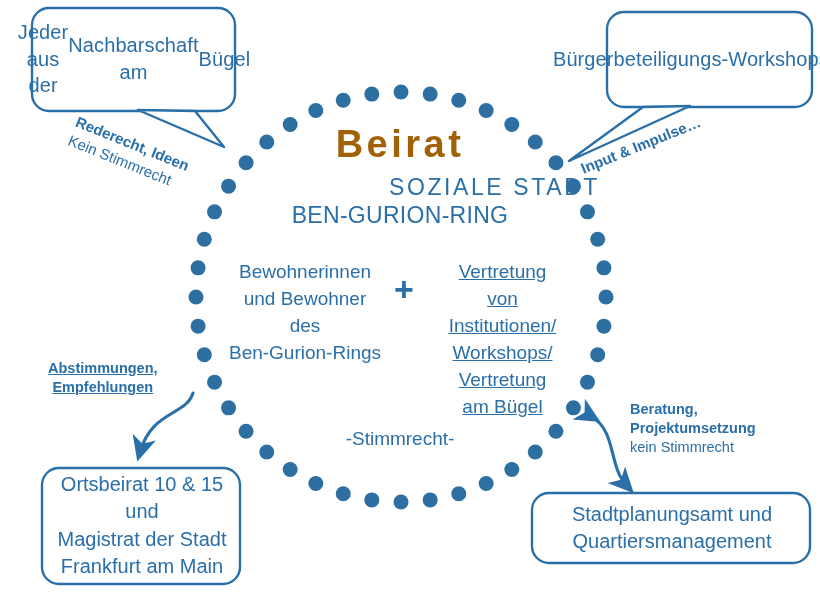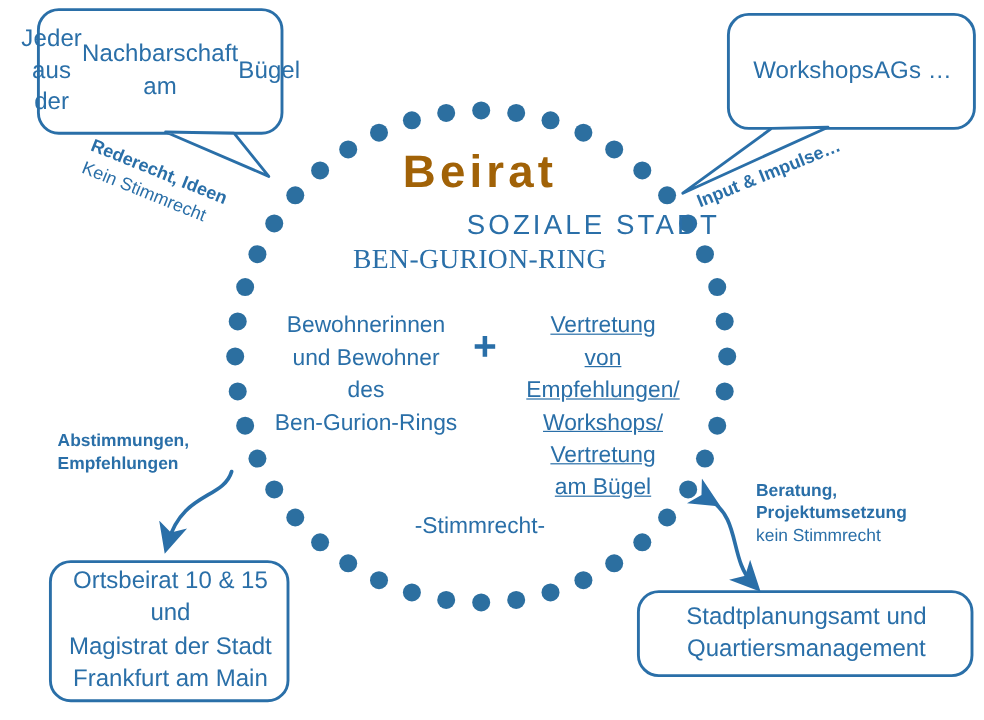--- a/index.html
+++ b/index.html
@@ -44,39 +44,39 @@
   .rot-label .l1{font-weight:bold;font-size:15px;display:block;}
   .rot-label .l2{font-weight:normal;font-size:15px;display:block;}
 
   #label-rederecht{left:80px;top:112px;transform:rotate(22deg);transform-origin:left top;}
   #label-input{left:578px;top:160px;transform:rotate(-22deg);transform-origin:left top;}
 
   
   .flat-label{position:absolute;white-space:nowrap;line-height:1.32;text-align:left;}
   .flat-label .b{font-weight:bold;font-size:14.5px;display:block;}
   .flat-label .n{font-weight:normal;font-size:14.5px;display:block;}
-  #label-abstimmungen{left:48px;top:359px;text-align:left;}
+  #label-abstimmungen{left:48px;top:359px;text-align:center;text-decoration:underline;}
   #label-beratung{left:630px;top:400px;}
 
   
   #center-title{
     position:absolute;left:200px;top:125px;width:400px;
     text-align:center;
     font-size:38px;font-weight:bold;letter-spacing:3.5px;
     color:#a16207;line-height:1;
   }
   #center-sub1{
     position:absolute;left:200px;top:175px;width:400px;
     text-align:right;font-size:23px;letter-spacing:2.6px;
     color:#2A6FA8;line-height:1.1;
   }
   #center-sub2{
     position:absolute;left:200px;top:203px;width:400px;
     text-align:center;font-size:23px;letter-spacing:.3px;
-    color:#2A6FA8;line-height:1.1;font-family:Liberation Serif, serif;
+    color:#2A6FA8;line-height:1.1;
   }
 
   .col{
     position:absolute;text-align:center;
     font-size:19px;line-height:1.42;color:#2A6FA8;
   }
   #col-left{left:215px;top:259px;width:180px;}
   #col-right{left:420px;top:259px;width:165px;text-decoration:underline;}
 
   #plus-sign{
@@ -174,20 +174,21 @@
     <path d="M592,417 C617,432 608,466 627,486" fill="none" stroke="#2A6FA8" stroke-width="3.1" stroke-linecap="round" marker-start="url(#arrowhead2)" marker-end="url(#arrowhead)"></path>
   </svg>
 
   <div id="bubble-tl-text" class="bubble-text">
     <span>Jeder aus der</span>
     <span>Nachbarschaft am</span>
     <span>Bügel</span>
   </div>
 
   <div id="bubble-tr-text" class="bubble-text">
+    <span>Bürgerbeteiligungs-</span>
     <span>Workshops</span>
     <span>AGs …</span>
   </div>
 
   <div id="label-rederecht" class="rot-label">
     <span class="l1">Rederecht, Ideen</span>
     <span class="l2">Kein Stimmrecht</span>
   </div>
 
   <div id="label-input" class="rot-label">
@@ -203,21 +204,21 @@
     <div>und Bewohner</div>
     <div>des</div>
     <div>Ben-Gurion-Rings</div>
   </div>
 
   <div id="plus-sign">+</div>
 
   <div id="col-right" class="col">
     <div>Vertretung</div>
     <div>von</div>
-    <div>Empfehlungen/</div>
+    <div>Institutionen/</div>
     <div>Workshops/</div>
     <div>Vertretung</div>
     <div>am Bügel</div>
   </div>
 
   <div id="stimmrecht">-Stimmrecht-</div>
 
   <div id="label-abstimmungen" class="flat-label">
     <span class="b">Abstimmungen,</span>
     <span class="b">Empfehlungen</span>

